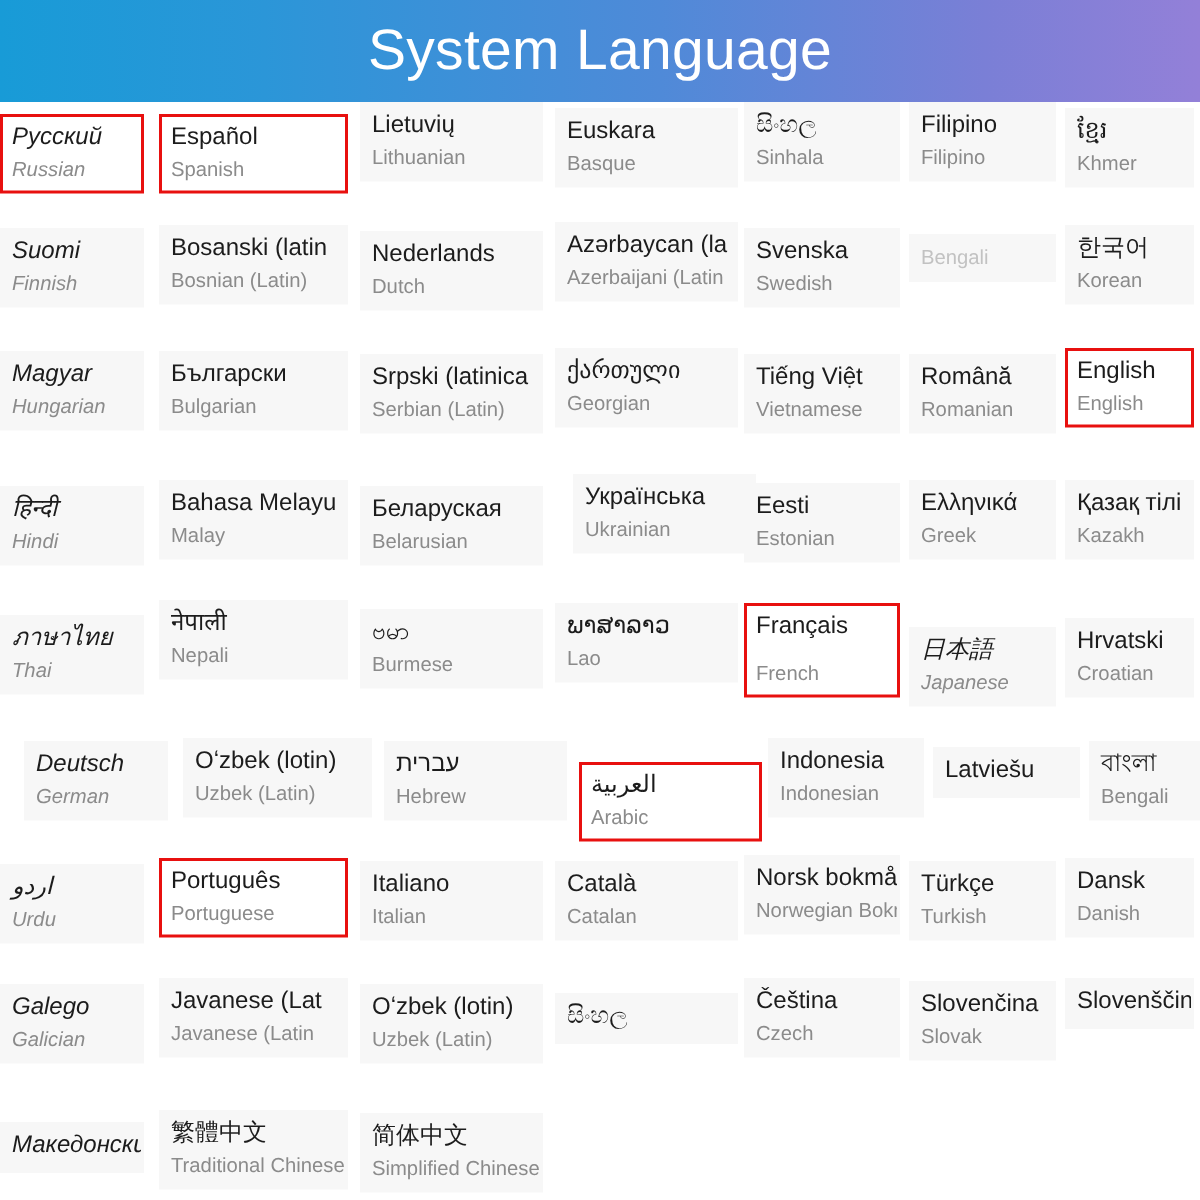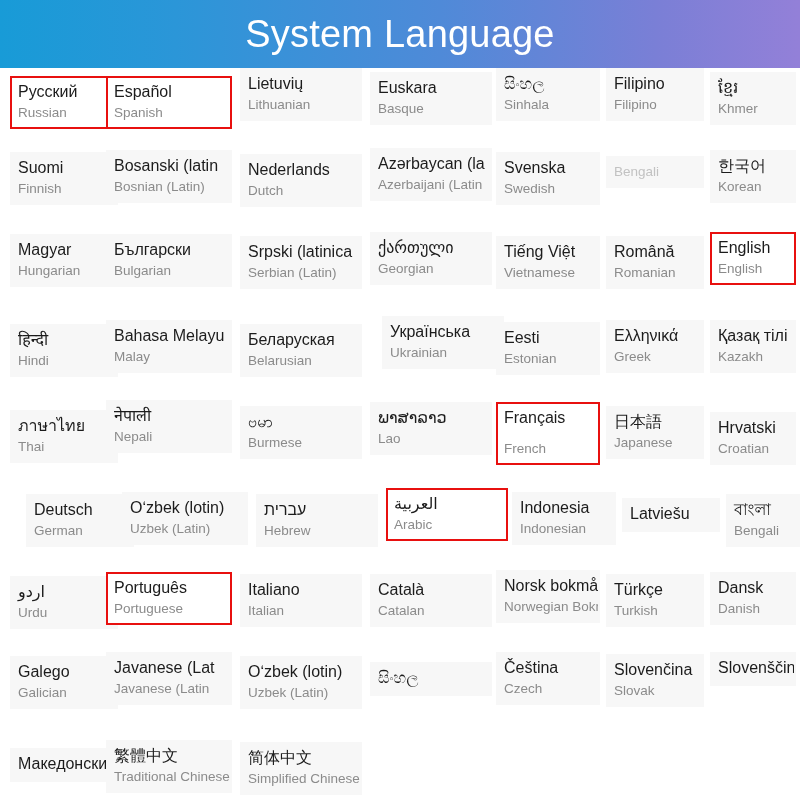--- a/index.html
+++ b/index.html
@@ -82,21 +82,21 @@
     margin-top: 1px;
   }
   .lang-cell.faded .english {
     color: #c2c2c2;
   }
   .lang-cell.nosub .native {
     line-height: 1.3;
   }
 
   
-  .c0 { left: 10px;   width: 108px;  }
+  .c0 { left: 0;   width: 96px; font-style: italic;  }
   .c1 { left: 106px; width: 126px; }
   .c2 { left: 240px; width: 122px; }
   .c3 { left: 370px; width: 122px; }
   .c4 { left: 496px; width: 104px; }
   .c5 { left: 606px; width: 98px;  }
   .c6 { left: 710px; width: 86px;  }
 </style>
 </head>
 <body>
 
@@ -240,21 +240,21 @@
           <div class="english">Burmese</div>
         </div>
         <div class="lang-cell c3" style="top: 2px;">
           <div class="native">ພາສາລາວ</div>
           <div class="english">Lao</div>
         </div>
         <div class="lang-cell c4 highlight" style="top: 2px; gap: 10px;">
           <div class="native">Français</div>
           <div class="english">French</div>
         </div>
-        <div class="lang-cell c5" style="top: 6px;">
+        <div class="lang-cell c5" style="top: 18px; font-style: italic;">
           <div class="native">日本語</div>
           <div class="english">Japanese</div>
         </div>
         <div class="lang-cell c6" style="top: 12px;">
           <div class="native">Hrvatski</div>
           <div class="english">Croatian</div>
         </div>
       </div>
       <div class="lang-row" style="position: absolute; left: 0px; top: 420px; margin-left: 16px;">
         <div class="lang-cell c0" style="top: 6px;">
@@ -262,21 +262,21 @@
           <div class="english">German</div>
         </div>
         <div class="lang-cell c1" style="top: 4px;">
           <div class="native">Oʻzbek (lotin)</div>
           <div class="english">Uzbek (Latin)</div>
         </div>
         <div class="lang-cell c2" style="top: 6px;">
           <div class="native">עברית</div>
           <div class="english">Hebrew</div>
         </div>
-        <div class="lang-cell c3 highlight" style="top: 0;">
+        <div class="lang-cell c3 highlight" style="top: 20px;">
           <div class="native">العربية</div>
           <div class="english">Arabic</div>
         </div>
         <div class="lang-cell c4" style="top: 4px;">
           <div class="native">Indonesia</div>
           <div class="english">Indonesian</div>
         </div>
         <div class="lang-cell c5 nosub" style="top: 10px;">
           <div class="native">Latviešu</div>
         </div>

